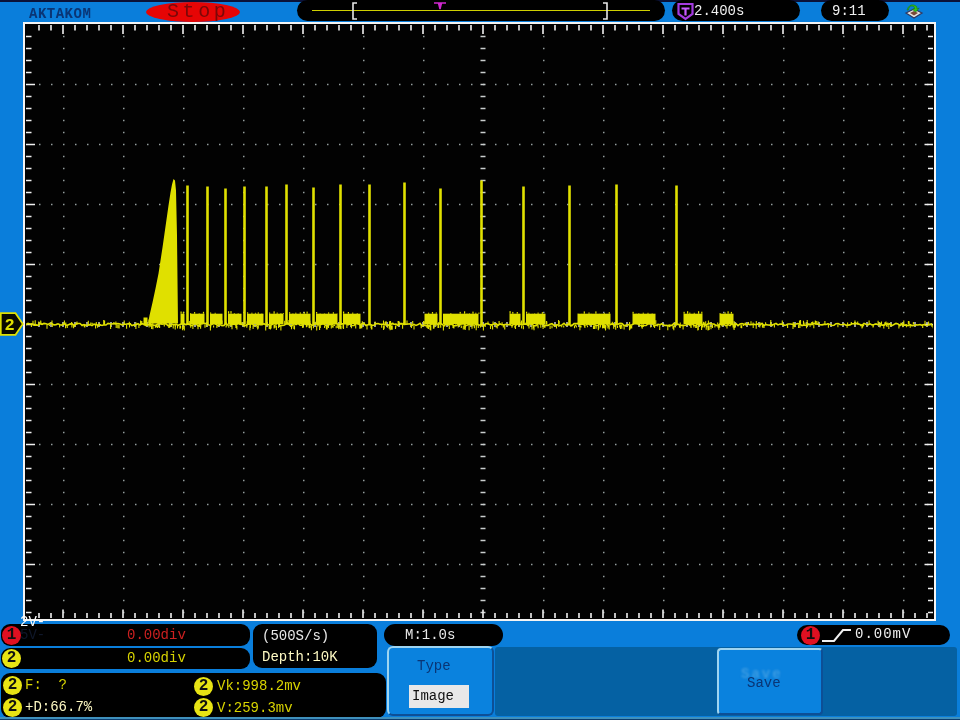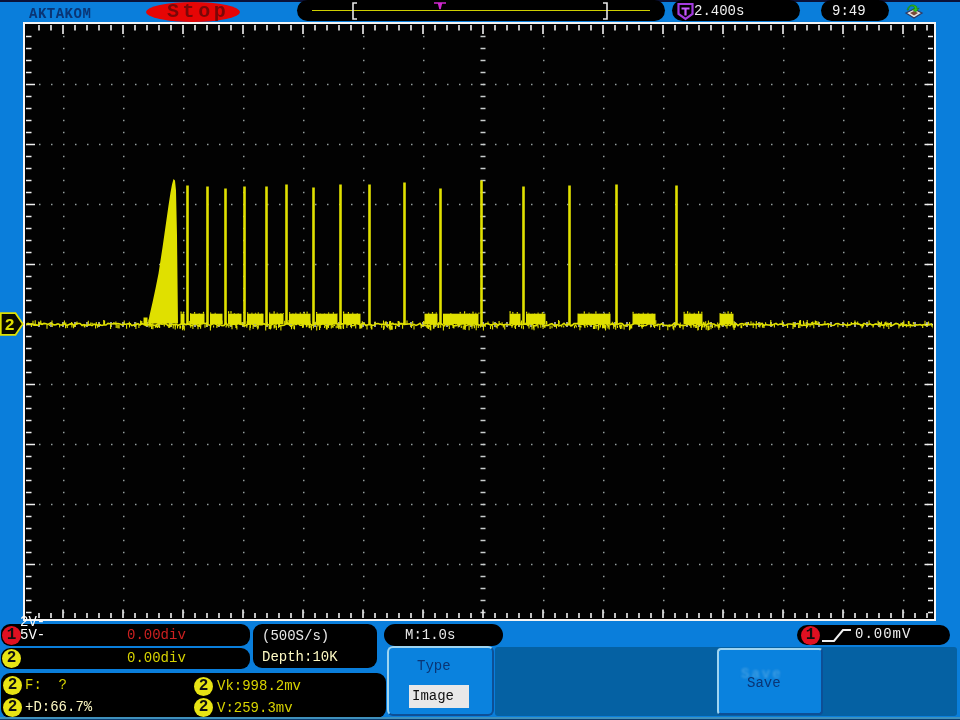--- a/index.html
+++ b/index.html
@@ -8,38 +8,38 @@
 .pill { position:absolute; background:#000; border-radius:11px; }
 .txt { position:absolute; font-size:14px; line-height:22px; white-space:pre; }
 .circ { position:absolute; width:19px; height:19px; border-radius:50%;
         font-size:16px; font-weight:bold; color:#101010; text-align:center; line-height:19px; }
 </style></head>
 <body>
 <div class="abs" style="left:0;top:0;width:960px;height:2px;background:#0b1238"></div>
 
 <div class="txt" style="left:29px;top:3px;color:#0a3575;font-weight:bold;letter-spacing:0.5px">AKTAKOM</div>
 <div class="abs" style="left:146px;top:2px;width:94px;height:20px;background:#e60505;border-radius:50%"></div>
-<div class="txt" style="left:167px;top:2px;color:#7a0808;font-weight:bold;letter-spacing:3.6px;font-size:20px;line-height:19px">Stop</div>
+<div class="txt" style="left:167px;top:2px;color:#7a0808;font-weight:normal;letter-spacing:3.6px;font-size:20px;line-height:19px">Stop</div>
 
 <div class="pill" style="left:297px;top:0;width:368px;height:21px"></div>
 <div class="abs" style="left:312px;top:9.5px;width:338px;height:1.6px;background:#d0d000"></div>
 <svg class="abs" style="left:350px;top:2px" width="260" height="18" viewBox="0 0 260 18">
 <path d="M7 1 H3 V17 H7 M253 1 H257 V17 H253" stroke="#e8e8e8" stroke-width="1.6" fill="none"></path>
 <path d="M84 1 h12 l-4.5 0 l-1.5 6 l-1.5 -6 z" fill="#d028d0" stroke="#d028d0" stroke-width="1.5"></path>
 </svg>
 
 <div class="pill" style="left:672px;top:0;width:128px;height:21px">
     <svg width="19" height="19" viewBox="0 0 19 19" style="position:absolute;left:4px;top:2px">
 <path d="M2.5 2 H16.5 V12 L9.5 17 L2.5 12 Z" fill="none" stroke="#a43ae0" stroke-width="2.2"></path>
 <path d="M5.5 6.5 H13.5 M9.5 6.5 V13.5" stroke="#c85aff" stroke-width="2.2" fill="none"></path>
 </svg>
   </div>
 <div class="txt" style="left:694px;top:0;color:#f0f0f0">2.400s</div>
 <div class="pill" style="left:821px;top:0;width:68px;height:21px"></div>
-<div class="txt" style="left:832px;top:0;color:#f0f0f0">9:49</div>
+<div class="txt" style="left:832px;top:0;color:#f0f0f0">9:11</div>
 <svg width="20" height="19" viewBox="0 0 20 19" style="position:absolute;left:904px;top:2px">
 <polygon points="2,11 10,7 18,11 10,16" fill="#e8e4de" stroke="#303860" stroke-width="1.2"></polygon>
 <polygon points="6,11 10,9 14,11 10,13.4" fill="#7a4a3a"></polygon>
 <path d="M3 8 q2 -6 7 -5 q4 1 3 4 l2.2 -1 l-3.4 4 l-3.4 -2.6 l2.2 -0.6 q0.4 -2.6 -2.6 -2.8 q-3 -0.2 -3.6 4z" fill="#35c318" stroke="#1a7a10" stroke-width="0.6"></path>
 </svg>
 
 <div class="abs" style="left:23px;top:22px;width:913px;height:599px;background:#020202;border:2.5px solid #f4f4f4"></div>
 <svg width="907.5" height="593.5" viewBox="0 0 907.5 593.5" style="position:absolute;left:25.5px;top:24.5px">
 <path d="M37.0 11.5h1.5 M37.0 23.5h1.5 M37.0 35.5h1.5 M37.0 47.5h1.5 M37.0 59.5h1.5 M37.0 71.5h1.5 M37.0 83.5h1.5 M37.0 95.5h1.5 M37.0 107.5h1.5 M37.0 119.5h1.5 M37.0 131.5h1.5 M37.0 143.5h1.5 M37.0 155.5h1.5 M37.0 167.5h1.5 M37.0 179.5h1.5 M37.0 191.5h1.5 M37.0 203.5h1.5 M37.0 215.5h1.5 M37.0 227.5h1.5 M37.0 239.5h1.5 M37.0 251.5h1.5 M37.0 263.5h1.5 M37.0 275.5h1.5 M37.0 287.5h1.5 M37.0 299.5h1.5 M37.0 311.5h1.5 M37.0 323.5h1.5 M37.0 335.5h1.5 M37.0 347.5h1.5 M37.0 359.5h1.5 M37.0 371.5h1.5 M37.0 383.5h1.5 M37.0 395.5h1.5 M37.0 407.5h1.5 M37.0 419.5h1.5 M37.0 431.5h1.5 M37.0 443.5h1.5 M37.0 455.5h1.5 M37.0 467.5h1.5 M37.0 479.5h1.5 M37.0 491.5h1.5 M37.0 503.5h1.5 M37.0 515.5h1.5 M37.0 527.5h1.5 M37.0 539.5h1.5 M37.0 551.5h1.5 M37.0 563.5h1.5 M37.0 575.5h1.5 M37.0 587.5h1.5 M97.0 11.5h1.5 M97.0 23.5h1.5 M97.0 35.5h1.5 M97.0 47.5h1.5 M97.0 59.5h1.5 M97.0 71.5h1.5 M97.0 83.5h1.5 M97.0 95.5h1.5 M97.0 107.5h1.5 M97.0 119.5h1.5 M97.0 131.5h1.5 M97.0 143.5h1.5 M97.0 155.5h1.5 M97.0 167.5h1.5 M97.0 179.5h1.5 M97.0 191.5h1.5 M97.0 203.5h1.5 M97.0 215.5h1.5 M97.0 227.5h1.5 M97.0 239.5h1.5 M97.0 251.5h1.5 M97.0 263.5h1.5 M97.0 275.5h1.5 M97.0 287.5h1.5 M97.0 299.5h1.5 M97.0 311.5h1.5 M97.0 323.5h1.5 M97.0 335.5h1.5 M97.0 347.5h1.5 M97.0 359.5h1.5 M97.0 371.5h1.5 M97.0 383.5h1.5 M97.0 395.5h1.5 M97.0 407.5h1.5 M97.0 419.5h1.5 M97.0 431.5h1.5 M97.0 443.5h1.5 M97.0 455.5h1.5 M97.0 467.5h1.5 M97.0 479.5h1.5 M97.0 491.5h1.5 M97.0 503.5h1.5 M97.0 515.5h1.5 M97.0 527.5h1.5 M97.0 539.5h1.5 M97.0 551.5h1.5 M97.0 563.5h1.5 M97.0 575.5h1.5 M97.0 587.5h1.5 M157.0 11.5h1.5 M157.0 23.5h1.5 M157.0 35.5h1.5 M157.0 47.5h1.5 M157.0 59.5h1.5 M157.0 71.5h1.5 M157.0 83.5h1.5 M157.0 95.5h1.5 M157.0 107.5h1.5 M157.0 119.5h1.5 M157.0 131.5h1.5 M157.0 143.5h1.5 M157.0 155.5h1.5 M157.0 167.5h1.5 M157.0 179.5h1.5 M157.0 191.5h1.5 M157.0 203.5h1.5 M157.0 215.5h1.5 M157.0 227.5h1.5 M157.0 239.5h1.5 M157.0 251.5h1.5 M157.0 263.5h1.5 M157.0 275.5h1.5 M157.0 287.5h1.5 M157.0 299.5h1.5 M157.0 311.5h1.5 M157.0 323.5h1.5 M157.0 335.5h1.5 M157.0 347.5h1.5 M157.0 359.5h1.5 M157.0 371.5h1.5 M157.0 383.5h1.5 M157.0 395.5h1.5 M157.0 407.5h1.5 M157.0 419.5h1.5 M157.0 431.5h1.5 M157.0 443.5h1.5 M157.0 455.5h1.5 M157.0 467.5h1.5 M157.0 479.5h1.5 M157.0 491.5h1.5 M157.0 503.5h1.5 M157.0 515.5h1.5 M157.0 527.5h1.5 M157.0 539.5h1.5 M157.0 551.5h1.5 M157.0 563.5h1.5 M157.0 575.5h1.5 M157.0 587.5h1.5 M217.0 11.5h1.5 M217.0 23.5h1.5 M217.0 35.5h1.5 M217.0 47.5h1.5 M217.0 59.5h1.5 M217.0 71.5h1.5 M217.0 83.5h1.5 M217.0 95.5h1.5 M217.0 107.5h1.5 M217.0 119.5h1.5 M217.0 131.5h1.5 M217.0 143.5h1.5 M217.0 155.5h1.5 M217.0 167.5h1.5 M217.0 179.5h1.5 M217.0 191.5h1.5 M217.0 203.5h1.5 M217.0 215.5h1.5 M217.0 227.5h1.5 M217.0 239.5h1.5 M217.0 251.5h1.5 M217.0 263.5h1.5 M217.0 275.5h1.5 M217.0 287.5h1.5 M217.0 299.5h1.5 M217.0 311.5h1.5 M217.0 323.5h1.5 M217.0 335.5h1.5 M217.0 347.5h1.5 M217.0 359.5h1.5 M217.0 371.5h1.5 M217.0 383.5h1.5 M217.0 395.5h1.5 M217.0 407.5h1.5 M217.0 419.5h1.5 M217.0 431.5h1.5 M217.0 443.5h1.5 M217.0 455.5h1.5 M217.0 467.5h1.5 M217.0 479.5h1.5 M217.0 491.5h1.5 M217.0 503.5h1.5 M217.0 515.5h1.5 M217.0 527.5h1.5 M217.0 539.5h1.5 M217.0 551.5h1.5 M217.0 563.5h1.5 M217.0 575.5h1.5 M217.0 587.5h1.5 M277.0 11.5h1.5 M277.0 23.5h1.5 M277.0 35.5h1.5 M277.0 47.5h1.5 M277.0 59.5h1.5 M277.0 71.5h1.5 M277.0 83.5h1.5 M277.0 95.5h1.5 M277.0 107.5h1.5 M277.0 119.5h1.5 M277.0 131.5h1.5 M277.0 143.5h1.5 M277.0 155.5h1.5 M277.0 167.5h1.5 M277.0 179.5h1.5 M277.0 191.5h1.5 M277.0 203.5h1.5 M277.0 215.5h1.5 M277.0 227.5h1.5 M277.0 239.5h1.5 M277.0 251.5h1.5 M277.0 263.5h1.5 M277.0 275.5h1.5 M277.0 287.5h1.5 M277.0 299.5h1.5 M277.0 311.5h1.5 M277.0 323.5h1.5 M277.0 335.5h1.5 M277.0 347.5h1.5 M277.0 359.5h1.5 M277.0 371.5h1.5 M277.0 383.5h1.5 M277.0 395.5h1.5 M277.0 407.5h1.5 M277.0 419.5h1.5 M277.0 431.5h1.5 M277.0 443.5h1.5 M277.0 455.5h1.5 M277.0 467.5h1.5 M277.0 479.5h1.5 M277.0 491.5h1.5 M277.0 503.5h1.5 M277.0 515.5h1.5 M277.0 527.5h1.5 M277.0 539.5h1.5 M277.0 551.5h1.5 M277.0 563.5h1.5 M277.0 575.5h1.5 M277.0 587.5h1.5 M337.0 11.5h1.5 M337.0 23.5h1.5 M337.0 35.5h1.5 M337.0 47.5h1.5 M337.0 59.5h1.5 M337.0 71.5h1.5 M337.0 83.5h1.5 M337.0 95.5h1.5 M337.0 107.5h1.5 M337.0 119.5h1.5 M337.0 131.5h1.5 M337.0 143.5h1.5 M337.0 155.5h1.5 M337.0 167.5h1.5 M337.0 179.5h1.5 M337.0 191.5h1.5 M337.0 203.5h1.5 M337.0 215.5h1.5 M337.0 227.5h1.5 M337.0 239.5h1.5 M337.0 251.5h1.5 M337.0 263.5h1.5 M337.0 275.5h1.5 M337.0 287.5h1.5 M337.0 299.5h1.5 M337.0 311.5h1.5 M337.0 323.5h1.5 M337.0 335.5h1.5 M337.0 347.5h1.5 M337.0 359.5h1.5 M337.0 371.5h1.5 M337.0 383.5h1.5 M337.0 395.5h1.5 M337.0 407.5h1.5 M337.0 419.5h1.5 M337.0 431.5h1.5 M337.0 443.5h1.5 M337.0 455.5h1.5 M337.0 467.5h1.5 M337.0 479.5h1.5 M337.0 491.5h1.5 M337.0 503.5h1.5 M337.0 515.5h1.5 M337.0 527.5h1.5 M337.0 539.5h1.5 M337.0 551.5h1.5 M337.0 563.5h1.5 M337.0 575.5h1.5 M337.0 587.5h1.5 M397.0 11.5h1.5 M397.0 23.5h1.5 M397.0 35.5h1.5 M397.0 47.5h1.5 M397.0 59.5h1.5 M397.0 71.5h1.5 M397.0 83.5h1.5 M397.0 95.5h1.5 M397.0 107.5h1.5 M397.0 119.5h1.5 M397.0 131.5h1.5 M397.0 143.5h1.5 M397.0 155.5h1.5 M397.0 167.5h1.5 M397.0 179.5h1.5 M397.0 191.5h1.5 M397.0 203.5h1.5 M397.0 215.5h1.5 M397.0 227.5h1.5 M397.0 239.5h1.5 M397.0 251.5h1.5 M397.0 263.5h1.5 M397.0 275.5h1.5 M397.0 287.5h1.5 M397.0 299.5h1.5 M397.0 311.5h1.5 M397.0 323.5h1.5 M397.0 335.5h1.5 M397.0 347.5h1.5 M397.0 359.5h1.5 M397.0 371.5h1.5 M397.0 383.5h1.5 M397.0 395.5h1.5 M397.0 407.5h1.5 M397.0 419.5h1.5 M397.0 431.5h1.5 M397.0 443.5h1.5 M397.0 455.5h1.5 M397.0 467.5h1.5 M397.0 479.5h1.5 M397.0 491.5h1.5 M397.0 503.5h1.5 M397.0 515.5h1.5 M397.0 527.5h1.5 M397.0 539.5h1.5 M397.0 551.5h1.5 M397.0 563.5h1.5 M397.0 575.5h1.5 M397.0 587.5h1.5 M517.0 11.5h1.5 M517.0 23.5h1.5 M517.0 35.5h1.5 M517.0 47.5h1.5 M517.0 59.5h1.5 M517.0 71.5h1.5 M517.0 83.5h1.5 M517.0 95.5h1.5 M517.0 107.5h1.5 M517.0 119.5h1.5 M517.0 131.5h1.5 M517.0 143.5h1.5 M517.0 155.5h1.5 M517.0 167.5h1.5 M517.0 179.5h1.5 M517.0 191.5h1.5 M517.0 203.5h1.5 M517.0 215.5h1.5 M517.0 227.5h1.5 M517.0 239.5h1.5 M517.0 251.5h1.5 M517.0 263.5h1.5 M517.0 275.5h1.5 M517.0 287.5h1.5 M517.0 299.5h1.5 M517.0 311.5h1.5 M517.0 323.5h1.5 M517.0 335.5h1.5 M517.0 347.5h1.5 M517.0 359.5h1.5 M517.0 371.5h1.5 M517.0 383.5h1.5 M517.0 395.5h1.5 M517.0 407.5h1.5 M517.0 419.5h1.5 M517.0 431.5h1.5 M517.0 443.5h1.5 M517.0 455.5h1.5 M517.0 467.5h1.5 M517.0 479.5h1.5 M517.0 491.5h1.5 M517.0 503.5h1.5 M517.0 515.5h1.5 M517.0 527.5h1.5 M517.0 539.5h1.5 M517.0 551.5h1.5 M517.0 563.5h1.5 M517.0 575.5h1.5 M517.0 587.5h1.5 M577.0 11.5h1.5 M577.0 23.5h1.5 M577.0 35.5h1.5 M577.0 47.5h1.5 M577.0 59.5h1.5 M577.0 71.5h1.5 M577.0 83.5h1.5 M577.0 95.5h1.5 M577.0 107.5h1.5 M577.0 119.5h1.5 M577.0 131.5h1.5 M577.0 143.5h1.5 M577.0 155.5h1.5 M577.0 167.5h1.5 M577.0 179.5h1.5 M577.0 191.5h1.5 M577.0 203.5h1.5 M577.0 215.5h1.5 M577.0 227.5h1.5 M577.0 239.5h1.5 M577.0 251.5h1.5 M577.0 263.5h1.5 M577.0 275.5h1.5 M577.0 287.5h1.5 M577.0 299.5h1.5 M577.0 311.5h1.5 M577.0 323.5h1.5 M577.0 335.5h1.5 M577.0 347.5h1.5 M577.0 359.5h1.5 M577.0 371.5h1.5 M577.0 383.5h1.5 M577.0 395.5h1.5 M577.0 407.5h1.5 M577.0 419.5h1.5 M577.0 431.5h1.5 M577.0 443.5h1.5 M577.0 455.5h1.5 M577.0 467.5h1.5 M577.0 479.5h1.5 M577.0 491.5h1.5 M577.0 503.5h1.5 M577.0 515.5h1.5 M577.0 527.5h1.5 M577.0 539.5h1.5 M577.0 551.5h1.5 M577.0 563.5h1.5 M577.0 575.5h1.5 M577.0 587.5h1.5 M637.0 11.5h1.5 M637.0 23.5h1.5 M637.0 35.5h1.5 M637.0 47.5h1.5 M637.0 59.5h1.5 M637.0 71.5h1.5 M637.0 83.5h1.5 M637.0 95.5h1.5 M637.0 107.5h1.5 M637.0 119.5h1.5 M637.0 131.5h1.5 M637.0 143.5h1.5 M637.0 155.5h1.5 M637.0 167.5h1.5 M637.0 179.5h1.5 M637.0 191.5h1.5 M637.0 203.5h1.5 M637.0 215.5h1.5 M637.0 227.5h1.5 M637.0 239.5h1.5 M637.0 251.5h1.5 M637.0 263.5h1.5 M637.0 275.5h1.5 M637.0 287.5h1.5 M637.0 299.5h1.5 M637.0 311.5h1.5 M637.0 323.5h1.5 M637.0 335.5h1.5 M637.0 347.5h1.5 M637.0 359.5h1.5 M637.0 371.5h1.5 M637.0 383.5h1.5 M637.0 395.5h1.5 M637.0 407.5h1.5 M637.0 419.5h1.5 M637.0 431.5h1.5 M637.0 443.5h1.5 M637.0 455.5h1.5 M637.0 467.5h1.5 M637.0 479.5h1.5 M637.0 491.5h1.5 M637.0 503.5h1.5 M637.0 515.5h1.5 M637.0 527.5h1.5 M637.0 539.5h1.5 M637.0 551.5h1.5 M637.0 563.5h1.5 M637.0 575.5h1.5 M637.0 587.5h1.5 M697.0 11.5h1.5 M697.0 23.5h1.5 M697.0 35.5h1.5 M697.0 47.5h1.5 M697.0 59.5h1.5 M697.0 71.5h1.5 M697.0 83.5h1.5 M697.0 95.5h1.5 M697.0 107.5h1.5 M697.0 119.5h1.5 M697.0 131.5h1.5 M697.0 143.5h1.5 M697.0 155.5h1.5 M697.0 167.5h1.5 M697.0 179.5h1.5 M697.0 191.5h1.5 M697.0 203.5h1.5 M697.0 215.5h1.5 M697.0 227.5h1.5 M697.0 239.5h1.5 M697.0 251.5h1.5 M697.0 263.5h1.5 M697.0 275.5h1.5 M697.0 287.5h1.5 M697.0 299.5h1.5 M697.0 311.5h1.5 M697.0 323.5h1.5 M697.0 335.5h1.5 M697.0 347.5h1.5 M697.0 359.5h1.5 M697.0 371.5h1.5 M697.0 383.5h1.5 M697.0 395.5h1.5 M697.0 407.5h1.5 M697.0 419.5h1.5 M697.0 431.5h1.5 M697.0 443.5h1.5 M697.0 455.5h1.5 M697.0 467.5h1.5 M697.0 479.5h1.5 M697.0 491.5h1.5 M697.0 503.5h1.5 M697.0 515.5h1.5 M697.0 527.5h1.5 M697.0 539.5h1.5 M697.0 551.5h1.5 M697.0 563.5h1.5 M697.0 575.5h1.5 M697.0 587.5h1.5 M757.0 11.5h1.5 M757.0 23.5h1.5 M757.0 35.5h1.5 M757.0 47.5h1.5 M757.0 59.5h1.5 M757.0 71.5h1.5 M757.0 83.5h1.5 M757.0 95.5h1.5 M757.0 107.5h1.5 M757.0 119.5h1.5 M757.0 131.5h1.5 M757.0 143.5h1.5 M757.0 155.5h1.5 M757.0 167.5h1.5 M757.0 179.5h1.5 M757.0 191.5h1.5 M757.0 203.5h1.5 M757.0 215.5h1.5 M757.0 227.5h1.5 M757.0 239.5h1.5 M757.0 251.5h1.5 M757.0 263.5h1.5 M757.0 275.5h1.5 M757.0 287.5h1.5 M757.0 299.5h1.5 M757.0 311.5h1.5 M757.0 323.5h1.5 M757.0 335.5h1.5 M757.0 347.5h1.5 M757.0 359.5h1.5 M757.0 371.5h1.5 M757.0 383.5h1.5 M757.0 395.5h1.5 M757.0 407.5h1.5 M757.0 419.5h1.5 M757.0 431.5h1.5 M757.0 443.5h1.5 M757.0 455.5h1.5 M757.0 467.5h1.5 M757.0 479.5h1.5 M757.0 491.5h1.5 M757.0 503.5h1.5 M757.0 515.5h1.5 M757.0 527.5h1.5 M757.0 539.5h1.5 M757.0 551.5h1.5 M757.0 563.5h1.5 M757.0 575.5h1.5 M757.0 587.5h1.5 M817.0 11.5h1.5 M817.0 23.5h1.5 M817.0 35.5h1.5 M817.0 47.5h1.5 M817.0 59.5h1.5 M817.0 71.5h1.5 M817.0 83.5h1.5 M817.0 95.5h1.5 M817.0 107.5h1.5 M817.0 119.5h1.5 M817.0 131.5h1.5 M817.0 143.5h1.5 M817.0 155.5h1.5 M817.0 167.5h1.5 M817.0 179.5h1.5 M817.0 191.5h1.5 M817.0 203.5h1.5 M817.0 215.5h1.5 M817.0 227.5h1.5 M817.0 239.5h1.5 M817.0 251.5h1.5 M817.0 263.5h1.5 M817.0 275.5h1.5 M817.0 287.5h1.5 M817.0 299.5h1.5 M817.0 311.5h1.5 M817.0 323.5h1.5 M817.0 335.5h1.5 M817.0 347.5h1.5 M817.0 359.5h1.5 M817.0 371.5h1.5 M817.0 383.5h1.5 M817.0 395.5h1.5 M817.0 407.5h1.5 M817.0 419.5h1.5 M817.0 431.5h1.5 M817.0 443.5h1.5 M817.0 455.5h1.5 M817.0 467.5h1.5 M817.0 479.5h1.5 M817.0 491.5h1.5 M817.0 503.5h1.5 M817.0 515.5h1.5 M817.0 527.5h1.5 M817.0 539.5h1.5 M817.0 551.5h1.5 M817.0 563.5h1.5 M817.0 575.5h1.5 M817.0 587.5h1.5 M877.0 11.5h1.5 M877.0 23.5h1.5 M877.0 35.5h1.5 M877.0 47.5h1.5 M877.0 59.5h1.5 M877.0 71.5h1.5 M877.0 83.5h1.5 M877.0 95.5h1.5 M877.0 107.5h1.5 M877.0 119.5h1.5 M877.0 131.5h1.5 M877.0 143.5h1.5 M877.0 155.5h1.5 M877.0 167.5h1.5 M877.0 179.5h1.5 M877.0 191.5h1.5 M877.0 203.5h1.5 M877.0 215.5h1.5 M877.0 227.5h1.5 M877.0 239.5h1.5 M877.0 251.5h1.5 M877.0 263.5h1.5 M877.0 275.5h1.5 M877.0 287.5h1.5 M877.0 299.5h1.5 M877.0 311.5h1.5 M877.0 323.5h1.5 M877.0 335.5h1.5 M877.0 347.5h1.5 M877.0 359.5h1.5 M877.0 371.5h1.5 M877.0 383.5h1.5 M877.0 395.5h1.5 M877.0 407.5h1.5 M877.0 419.5h1.5 M877.0 431.5h1.5 M877.0 443.5h1.5 M877.0 455.5h1.5 M877.0 467.5h1.5 M877.0 479.5h1.5 M877.0 491.5h1.5 M877.0 503.5h1.5 M877.0 515.5h1.5 M877.0 527.5h1.5 M877.0 539.5h1.5 M877.0 551.5h1.5 M877.0 563.5h1.5 M877.0 575.5h1.5 M877.0 587.5h1.5 M13.0 59.5h1.5 M25.0 59.5h1.5 M37.0 59.5h1.5 M49.0 59.5h1.5 M61.0 59.5h1.5 M73.0 59.5h1.5 M85.0 59.5h1.5 M97.0 59.5h1.5 M109.0 59.5h1.5 M121.0 59.5h1.5 M133.0 59.5h1.5 M145.0 59.5h1.5 M157.0 59.5h1.5 M169.0 59.5h1.5 M181.0 59.5h1.5 M193.0 59.5h1.5 M205.0 59.5h1.5 M217.0 59.5h1.5 M229.0 59.5h1.5 M241.0 59.5h1.5 M253.0 59.5h1.5 M265.0 59.5h1.5 M277.0 59.5h1.5 M289.0 59.5h1.5 M301.0 59.5h1.5 M313.0 59.5h1.5 M325.0 59.5h1.5 M337.0 59.5h1.5 M349.0 59.5h1.5 M361.0 59.5h1.5 M373.0 59.5h1.5 M385.0 59.5h1.5 M397.0 59.5h1.5 M409.0 59.5h1.5 M421.0 59.5h1.5 M433.0 59.5h1.5 M445.0 59.5h1.5 M457.0 59.5h1.5 M469.0 59.5h1.5 M481.0 59.5h1.5 M493.0 59.5h1.5 M505.0 59.5h1.5 M517.0 59.5h1.5 M529.0 59.5h1.5 M541.0 59.5h1.5 M553.0 59.5h1.5 M565.0 59.5h1.5 M577.0 59.5h1.5 M589.0 59.5h1.5 M601.0 59.5h1.5 M613.0 59.5h1.5 M625.0 59.5h1.5 M637.0 59.5h1.5 M649.0 59.5h1.5 M661.0 59.5h1.5 M673.0 59.5h1.5 M685.0 59.5h1.5 M697.0 59.5h1.5 M709.0 59.5h1.5 M721.0 59.5h1.5 M733.0 59.5h1.5 M745.0 59.5h1.5 M757.0 59.5h1.5 M769.0 59.5h1.5 M781.0 59.5h1.5 M793.0 59.5h1.5 M805.0 59.5h1.5 M817.0 59.5h1.5 M829.0 59.5h1.5 M841.0 59.5h1.5 M853.0 59.5h1.5 M865.0 59.5h1.5 M877.0 59.5h1.5 M889.0 59.5h1.5 M901.0 59.5h1.5 M13.0 119.5h1.5 M25.0 119.5h1.5 M37.0 119.5h1.5 M49.0 119.5h1.5 M61.0 119.5h1.5 M73.0 119.5h1.5 M85.0 119.5h1.5 M97.0 119.5h1.5 M109.0 119.5h1.5 M121.0 119.5h1.5 M133.0 119.5h1.5 M145.0 119.5h1.5 M157.0 119.5h1.5 M169.0 119.5h1.5 M181.0 119.5h1.5 M193.0 119.5h1.5 M205.0 119.5h1.5 M217.0 119.5h1.5 M229.0 119.5h1.5 M241.0 119.5h1.5 M253.0 119.5h1.5 M265.0 119.5h1.5 M277.0 119.5h1.5 M289.0 119.5h1.5 M301.0 119.5h1.5 M313.0 119.5h1.5 M325.0 119.5h1.5 M337.0 119.5h1.5 M349.0 119.5h1.5 M361.0 119.5h1.5 M373.0 119.5h1.5 M385.0 119.5h1.5 M397.0 119.5h1.5 M409.0 119.5h1.5 M421.0 119.5h1.5 M433.0 119.5h1.5 M445.0 119.5h1.5 M457.0 119.5h1.5 M469.0 119.5h1.5 M481.0 119.5h1.5 M493.0 119.5h1.5 M505.0 119.5h1.5 M517.0 119.5h1.5 M529.0 119.5h1.5 M541.0 119.5h1.5 M553.0 119.5h1.5 M565.0 119.5h1.5 M577.0 119.5h1.5 M589.0 119.5h1.5 M601.0 119.5h1.5 M613.0 119.5h1.5 M625.0 119.5h1.5 M637.0 119.5h1.5 M649.0 119.5h1.5 M661.0 119.5h1.5 M673.0 119.5h1.5 M685.0 119.5h1.5 M697.0 119.5h1.5 M709.0 119.5h1.5 M721.0 119.5h1.5 M733.0 119.5h1.5 M745.0 119.5h1.5 M757.0 119.5h1.5 M769.0 119.5h1.5 M781.0 119.5h1.5 M793.0 119.5h1.5 M805.0 119.5h1.5 M817.0 119.5h1.5 M829.0 119.5h1.5 M841.0 119.5h1.5 M853.0 119.5h1.5 M865.0 119.5h1.5 M877.0 119.5h1.5 M889.0 119.5h1.5 M901.0 119.5h1.5 M13.0 179.5h1.5 M25.0 179.5h1.5 M37.0 179.5h1.5 M49.0 179.5h1.5 M61.0 179.5h1.5 M73.0 179.5h1.5 M85.0 179.5h1.5 M97.0 179.5h1.5 M109.0 179.5h1.5 M121.0 179.5h1.5 M133.0 179.5h1.5 M145.0 179.5h1.5 M157.0 179.5h1.5 M169.0 179.5h1.5 M181.0 179.5h1.5 M193.0 179.5h1.5 M205.0 179.5h1.5 M217.0 179.5h1.5 M229.0 179.5h1.5 M241.0 179.5h1.5 M253.0 179.5h1.5 M265.0 179.5h1.5 M277.0 179.5h1.5 M289.0 179.5h1.5 M301.0 179.5h1.5 M313.0 179.5h1.5 M325.0 179.5h1.5 M337.0 179.5h1.5 M349.0 179.5h1.5 M361.0 179.5h1.5 M373.0 179.5h1.5 M385.0 179.5h1.5 M397.0 179.5h1.5 M409.0 179.5h1.5 M421.0 179.5h1.5 M433.0 179.5h1.5 M445.0 179.5h1.5 M457.0 179.5h1.5 M469.0 179.5h1.5 M481.0 179.5h1.5 M493.0 179.5h1.5 M505.0 179.5h1.5 M517.0 179.5h1.5 M529.0 179.5h1.5 M541.0 179.5h1.5 M553.0 179.5h1.5 M565.0 179.5h1.5 M577.0 179.5h1.5 M589.0 179.5h1.5 M601.0 179.5h1.5 M613.0 179.5h1.5 M625.0 179.5h1.5 M637.0 179.5h1.5 M649.0 179.5h1.5 M661.0 179.5h1.5 M673.0 179.5h1.5 M685.0 179.5h1.5 M697.0 179.5h1.5 M709.0 179.5h1.5 M721.0 179.5h1.5 M733.0 179.5h1.5 M745.0 179.5h1.5 M757.0 179.5h1.5 M769.0 179.5h1.5 M781.0 179.5h1.5 M793.0 179.5h1.5 M805.0 179.5h1.5 M817.0 179.5h1.5 M829.0 179.5h1.5 M841.0 179.5h1.5 M853.0 179.5h1.5 M865.0 179.5h1.5 M877.0 179.5h1.5 M889.0 179.5h1.5 M901.0 179.5h1.5 M13.0 239.5h1.5 M25.0 239.5h1.5 M37.0 239.5h1.5 M49.0 239.5h1.5 M61.0 239.5h1.5 M73.0 239.5h1.5 M85.0 239.5h1.5 M97.0 239.5h1.5 M109.0 239.5h1.5 M121.0 239.5h1.5 M133.0 239.5h1.5 M145.0 239.5h1.5 M157.0 239.5h1.5 M169.0 239.5h1.5 M181.0 239.5h1.5 M193.0 239.5h1.5 M205.0 239.5h1.5 M217.0 239.5h1.5 M229.0 239.5h1.5 M241.0 239.5h1.5 M253.0 239.5h1.5 M265.0 239.5h1.5 M277.0 239.5h1.5 M289.0 239.5h1.5 M301.0 239.5h1.5 M313.0 239.5h1.5 M325.0 239.5h1.5 M337.0 239.5h1.5 M349.0 239.5h1.5 M361.0 239.5h1.5 M373.0 239.5h1.5 M385.0 239.5h1.5 M397.0 239.5h1.5 M409.0 239.5h1.5 M421.0 239.5h1.5 M433.0 239.5h1.5 M445.0 239.5h1.5 M457.0 239.5h1.5 M469.0 239.5h1.5 M481.0 239.5h1.5 M493.0 239.5h1.5 M505.0 239.5h1.5 M517.0 239.5h1.5 M529.0 239.5h1.5 M541.0 239.5h1.5 M553.0 239.5h1.5 M565.0 239.5h1.5 M577.0 239.5h1.5 M589.0 239.5h1.5 M601.0 239.5h1.5 M613.0 239.5h1.5 M625.0 239.5h1.5 M637.0 239.5h1.5 M649.0 239.5h1.5 M661.0 239.5h1.5 M673.0 239.5h1.5 M685.0 239.5h1.5 M697.0 239.5h1.5 M709.0 239.5h1.5 M721.0 239.5h1.5 M733.0 239.5h1.5 M745.0 239.5h1.5 M757.0 239.5h1.5 M769.0 239.5h1.5 M781.0 239.5h1.5 M793.0 239.5h1.5 M805.0 239.5h1.5 M817.0 239.5h1.5 M829.0 239.5h1.5 M841.0 239.5h1.5 M853.0 239.5h1.5 M865.0 239.5h1.5 M877.0 239.5h1.5 M889.0 239.5h1.5 M901.0 239.5h1.5 M13.0 359.5h1.5 M25.0 359.5h1.5 M37.0 359.5h1.5 M49.0 359.5h1.5 M61.0 359.5h1.5 M73.0 359.5h1.5 M85.0 359.5h1.5 M97.0 359.5h1.5 M109.0 359.5h1.5 M121.0 359.5h1.5 M133.0 359.5h1.5 M145.0 359.5h1.5 M157.0 359.5h1.5 M169.0 359.5h1.5 M181.0 359.5h1.5 M193.0 359.5h1.5 M205.0 359.5h1.5 M217.0 359.5h1.5 M229.0 359.5h1.5 M241.0 359.5h1.5 M253.0 359.5h1.5 M265.0 359.5h1.5 M277.0 359.5h1.5 M289.0 359.5h1.5 M301.0 359.5h1.5 M313.0 359.5h1.5 M325.0 359.5h1.5 M337.0 359.5h1.5 M349.0 359.5h1.5 M361.0 359.5h1.5 M373.0 359.5h1.5 M385.0 359.5h1.5 M397.0 359.5h1.5 M409.0 359.5h1.5 M421.0 359.5h1.5 M433.0 359.5h1.5 M445.0 359.5h1.5 M457.0 359.5h1.5 M469.0 359.5h1.5 M481.0 359.5h1.5 M493.0 359.5h1.5 M505.0 359.5h1.5 M517.0 359.5h1.5 M529.0 359.5h1.5 M541.0 359.5h1.5 M553.0 359.5h1.5 M565.0 359.5h1.5 M577.0 359.5h1.5 M589.0 359.5h1.5 M601.0 359.5h1.5 M613.0 359.5h1.5 M625.0 359.5h1.5 M637.0 359.5h1.5 M649.0 359.5h1.5 M661.0 359.5h1.5 M673.0 359.5h1.5 M685.0 359.5h1.5 M697.0 359.5h1.5 M709.0 359.5h1.5 M721.0 359.5h1.5 M733.0 359.5h1.5 M745.0 359.5h1.5 M757.0 359.5h1.5 M769.0 359.5h1.5 M781.0 359.5h1.5 M793.0 359.5h1.5 M805.0 359.5h1.5 M817.0 359.5h1.5 M829.0 359.5h1.5 M841.0 359.5h1.5 M853.0 359.5h1.5 M865.0 359.5h1.5 M877.0 359.5h1.5 M889.0 359.5h1.5 M901.0 359.5h1.5 M13.0 419.5h1.5 M25.0 419.5h1.5 M37.0 419.5h1.5 M49.0 419.5h1.5 M61.0 419.5h1.5 M73.0 419.5h1.5 M85.0 419.5h1.5 M97.0 419.5h1.5 M109.0 419.5h1.5 M121.0 419.5h1.5 M133.0 419.5h1.5 M145.0 419.5h1.5 M157.0 419.5h1.5 M169.0 419.5h1.5 M181.0 419.5h1.5 M193.0 419.5h1.5 M205.0 419.5h1.5 M217.0 419.5h1.5 M229.0 419.5h1.5 M241.0 419.5h1.5 M253.0 419.5h1.5 M265.0 419.5h1.5 M277.0 419.5h1.5 M289.0 419.5h1.5 M301.0 419.5h1.5 M313.0 419.5h1.5 M325.0 419.5h1.5 M337.0 419.5h1.5 M349.0 419.5h1.5 M361.0 419.5h1.5 M373.0 419.5h1.5 M385.0 419.5h1.5 M397.0 419.5h1.5 M409.0 419.5h1.5 M421.0 419.5h1.5 M433.0 419.5h1.5 M445.0 419.5h1.5 M457.0 419.5h1.5 M469.0 419.5h1.5 M481.0 419.5h1.5 M493.0 419.5h1.5 M505.0 419.5h1.5 M517.0 419.5h1.5 M529.0 419.5h1.5 M541.0 419.5h1.5 M553.0 419.5h1.5 M565.0 419.5h1.5 M577.0 419.5h1.5 M589.0 419.5h1.5 M601.0 419.5h1.5 M613.0 419.5h1.5 M625.0 419.5h1.5 M637.0 419.5h1.5 M649.0 419.5h1.5 M661.0 419.5h1.5 M673.0 419.5h1.5 M685.0 419.5h1.5 M697.0 419.5h1.5 M709.0 419.5h1.5 M721.0 419.5h1.5 M733.0 419.5h1.5 M745.0 419.5h1.5 M757.0 419.5h1.5 M769.0 419.5h1.5 M781.0 419.5h1.5 M793.0 419.5h1.5 M805.0 419.5h1.5 M817.0 419.5h1.5 M829.0 419.5h1.5 M841.0 419.5h1.5 M853.0 419.5h1.5 M865.0 419.5h1.5 M877.0 419.5h1.5 M889.0 419.5h1.5 M901.0 419.5h1.5 M13.0 479.5h1.5 M25.0 479.5h1.5 M37.0 479.5h1.5 M49.0 479.5h1.5 M61.0 479.5h1.5 M73.0 479.5h1.5 M85.0 479.5h1.5 M97.0 479.5h1.5 M109.0 479.5h1.5 M121.0 479.5h1.5 M133.0 479.5h1.5 M145.0 479.5h1.5 M157.0 479.5h1.5 M169.0 479.5h1.5 M181.0 479.5h1.5 M193.0 479.5h1.5 M205.0 479.5h1.5 M217.0 479.5h1.5 M229.0 479.5h1.5 M241.0 479.5h1.5 M253.0 479.5h1.5 M265.0 479.5h1.5 M277.0 479.5h1.5 M289.0 479.5h1.5 M301.0 479.5h1.5 M313.0 479.5h1.5 M325.0 479.5h1.5 M337.0 479.5h1.5 M349.0 479.5h1.5 M361.0 479.5h1.5 M373.0 479.5h1.5 M385.0 479.5h1.5 M397.0 479.5h1.5 M409.0 479.5h1.5 M421.0 479.5h1.5 M433.0 479.5h1.5 M445.0 479.5h1.5 M457.0 479.5h1.5 M469.0 479.5h1.5 M481.0 479.5h1.5 M493.0 479.5h1.5 M505.0 479.5h1.5 M517.0 479.5h1.5 M529.0 479.5h1.5 M541.0 479.5h1.5 M553.0 479.5h1.5 M565.0 479.5h1.5 M577.0 479.5h1.5 M589.0 479.5h1.5 M601.0 479.5h1.5 M613.0 479.5h1.5 M625.0 479.5h1.5 M637.0 479.5h1.5 M649.0 479.5h1.5 M661.0 479.5h1.5 M673.0 479.5h1.5 M685.0 479.5h1.5 M697.0 479.5h1.5 M709.0 479.5h1.5 M721.0 479.5h1.5 M733.0 479.5h1.5 M745.0 479.5h1.5 M757.0 479.5h1.5 M769.0 479.5h1.5 M781.0 479.5h1.5 M793.0 479.5h1.5 M805.0 479.5h1.5 M817.0 479.5h1.5 M829.0 479.5h1.5 M841.0 479.5h1.5 M853.0 479.5h1.5 M865.0 479.5h1.5 M877.0 479.5h1.5 M889.0 479.5h1.5 M901.0 479.5h1.5 M13.0 539.5h1.5 M25.0 539.5h1.5 M37.0 539.5h1.5 M49.0 539.5h1.5 M61.0 539.5h1.5 M73.0 539.5h1.5 M85.0 539.5h1.5 M97.0 539.5h1.5 M109.0 539.5h1.5 M121.0 539.5h1.5 M133.0 539.5h1.5 M145.0 539.5h1.5 M157.0 539.5h1.5 M169.0 539.5h1.5 M181.0 539.5h1.5 M193.0 539.5h1.5 M205.0 539.5h1.5 M217.0 539.5h1.5 M229.0 539.5h1.5 M241.0 539.5h1.5 M253.0 539.5h1.5 M265.0 539.5h1.5 M277.0 539.5h1.5 M289.0 539.5h1.5 M301.0 539.5h1.5 M313.0 539.5h1.5 M325.0 539.5h1.5 M337.0 539.5h1.5 M349.0 539.5h1.5 M361.0 539.5h1.5 M373.0 539.5h1.5 M385.0 539.5h1.5 M397.0 539.5h1.5 M409.0 539.5h1.5 M421.0 539.5h1.5 M433.0 539.5h1.5 M445.0 539.5h1.5 M457.0 539.5h1.5 M469.0 539.5h1.5 M481.0 539.5h1.5 M493.0 539.5h1.5 M505.0 539.5h1.5 M517.0 539.5h1.5 M529.0 539.5h1.5 M541.0 539.5h1.5 M553.0 539.5h1.5 M565.0 539.5h1.5 M577.0 539.5h1.5 M589.0 539.5h1.5 M601.0 539.5h1.5 M613.0 539.5h1.5 M625.0 539.5h1.5 M637.0 539.5h1.5 M649.0 539.5h1.5 M661.0 539.5h1.5 M673.0 539.5h1.5 M685.0 539.5h1.5 M697.0 539.5h1.5 M709.0 539.5h1.5 M721.0 539.5h1.5 M733.0 539.5h1.5 M745.0 539.5h1.5 M757.0 539.5h1.5 M769.0 539.5h1.5 M781.0 539.5h1.5 M793.0 539.5h1.5 M805.0 539.5h1.5 M817.0 539.5h1.5 M829.0 539.5h1.5 M841.0 539.5h1.5 M853.0 539.5h1.5 M865.0 539.5h1.5 M877.0 539.5h1.5 M889.0 539.5h1.5 M901.0 539.5h1.5" stroke="#939d9d" stroke-width="1.5" fill="none"></path>
 <path d="M454.5 11.5h5 M454.5 23.5h5 M454.5 35.5h5 M454.5 47.5h5 M454.5 59.5h5 M454.5 71.5h5 M454.5 83.5h5 M454.5 95.5h5 M454.5 107.5h5 M454.5 119.5h5 M454.5 131.5h5 M454.5 143.5h5 M454.5 155.5h5 M454.5 167.5h5 M454.5 179.5h5 M454.5 191.5h5 M454.5 203.5h5 M454.5 215.5h5 M454.5 227.5h5 M454.5 239.5h5 M454.5 251.5h5 M454.5 263.5h5 M454.5 275.5h5 M454.5 287.5h5 M454.5 299.5h5 M454.5 311.5h5 M454.5 323.5h5 M454.5 335.5h5 M454.5 347.5h5 M454.5 359.5h5 M454.5 371.5h5 M454.5 383.5h5 M454.5 395.5h5 M454.5 407.5h5 M454.5 419.5h5 M454.5 431.5h5 M454.5 443.5h5 M454.5 455.5h5 M454.5 467.5h5 M454.5 479.5h5 M454.5 491.5h5 M454.5 503.5h5 M454.5 515.5h5 M454.5 527.5h5 M454.5 539.5h5 M454.5 551.5h5 M454.5 563.5h5 M454.5 575.5h5 M454.5 587.5h5 M13.0 297.0v5 M25.0 297.0v5 M37.0 297.0v5 M49.0 297.0v5 M61.0 297.0v5 M73.0 297.0v5 M85.0 297.0v5 M97.0 297.0v5 M109.0 297.0v5 M121.0 297.0v5 M133.0 297.0v5 M145.0 297.0v5 M157.0 297.0v5 M169.0 297.0v5 M181.0 297.0v5 M193.0 297.0v5 M205.0 297.0v5 M217.0 297.0v5 M229.0 297.0v5 M241.0 297.0v5 M253.0 297.0v5 M265.0 297.0v5 M277.0 297.0v5 M289.0 297.0v5 M301.0 297.0v5 M313.0 297.0v5 M325.0 297.0v5 M337.0 297.0v5 M349.0 297.0v5 M361.0 297.0v5 M373.0 297.0v5 M385.0 297.0v5 M397.0 297.0v5 M409.0 297.0v5 M421.0 297.0v5 M433.0 297.0v5 M445.0 297.0v5 M457.0 297.0v5 M469.0 297.0v5 M481.0 297.0v5 M493.0 297.0v5 M505.0 297.0v5 M517.0 297.0v5 M529.0 297.0v5 M541.0 297.0v5 M553.0 297.0v5 M565.0 297.0v5 M577.0 297.0v5 M589.0 297.0v5 M601.0 297.0v5 M613.0 297.0v5 M625.0 297.0v5 M637.0 297.0v5 M649.0 297.0v5 M661.0 297.0v5 M673.0 297.0v5 M685.0 297.0v5 M697.0 297.0v5 M709.0 297.0v5 M721.0 297.0v5 M733.0 297.0v5 M745.0 297.0v5 M757.0 297.0v5 M769.0 297.0v5 M781.0 297.0v5 M793.0 297.0v5 M805.0 297.0v5 M817.0 297.0v5 M829.0 297.0v5 M841.0 297.0v5 M853.0 297.0v5 M865.0 297.0v5 M877.0 297.0v5 M889.0 297.0v5 M901.0 297.0v5" stroke="#c9cdcd" stroke-width="1.5" fill="none"></path>
@@ -156,21 +156,21 @@
 <polygon points="122.0,298.5 123.5,290.5 126.5,277.5 129.5,263.5 132.5,248.5 134.5,235.5 136.5,222.5 138.5,208.5 140.5,194.5 142.5,180.5 144.5,167.5 146.0,159.5 147.5,154.0 149.0,155.5 150.0,165.5 151.0,210.5 152.0,298.5" fill="#e0e000"></polygon>
 <path d="M161.5 299.5V160.5 M181.5 299.5V161.5 M199.5 299.5V163.5 M218.5 299.5V161.5 M240.5 299.5V161.5 M260.5 299.5V159.5 M287.5 299.5V162.5 M314.5 299.5V159.5 M343.5 299.5V159.5 M378.5 299.5V157.5 M414.5 299.5V163.5 M455.5 299.5V155.5 M497.5 299.5V161.5 M543.5 299.5V160.5 M590.5 299.5V159.5 M650.5 299.5V160.5" stroke="#e0e000" stroke-width="2.6" fill="none"></path>
 </svg>
 <svg width="25" height="24" viewBox="0 0 25 24" style="position:absolute;left:0px;top:312px">
 <polygon points="0.8,1.2 15.5,1.2 22.8,12 15.5,22.8 0.8,22.8" fill="#0a0a00" stroke="#e0e000" stroke-width="1.7"></polygon>
 <text x="4.5" y="18" font-family="Liberation Mono, monospace" font-size="17" font-weight="bold" fill="#e0e000">2</text>
 </svg>
 
 <div class="pill" style="left:1px;top:624px;width:249px;height:22px;border-radius:9px"></div>
 <div class="circ" style="left:2px;top:626px;background:#e01021">1</div>
-<div class="txt" style="left:20px;top:624px;color:#ffffff">5V-</div>
+<div class="txt" style="left:20px;top:624px;color:#0f172a">5V-</div>
 <div class="txt" style="left:127px;top:624px;color:#cc2020">0.00div</div>
 
 <div class="pill" style="left:1px;top:648px;width:249px;height:21px;border-radius:9px"></div>
 <div class="circ" style="left:2px;top:649px;background:#e8e414">2</div>
 <div class="txt" style="left:20px;top:611px;color:#ffffff">2V-</div>
 <div class="txt" style="left:127px;top:647px;color:#d8d400">0.00div</div>
 
 <div class="pill" style="left:253px;top:624px;width:124px;height:44px;border-radius:9px"></div>
 <div class="txt" style="left:262px;top:625px;color:#e8e8e8">(500S/s)</div>
 <div class="txt" style="left:262px;top:646px;color:#fef9c3">Depth:10K</div>

